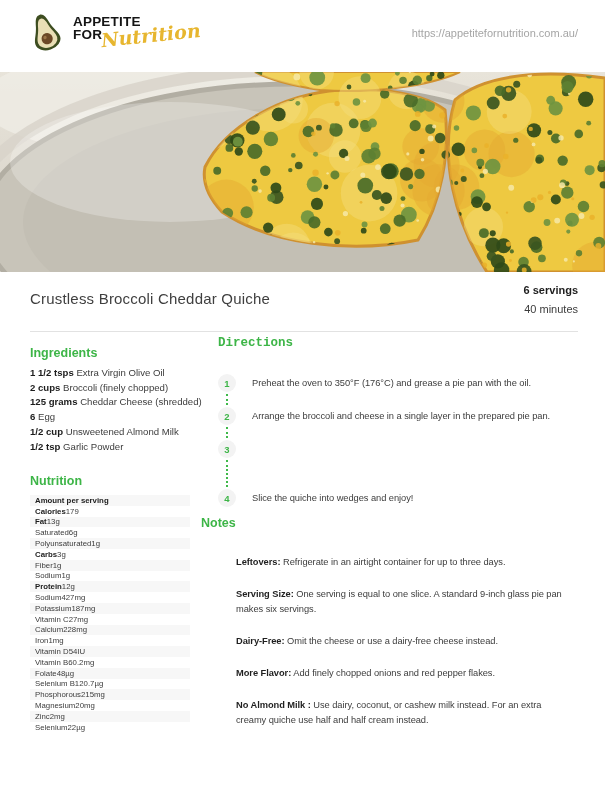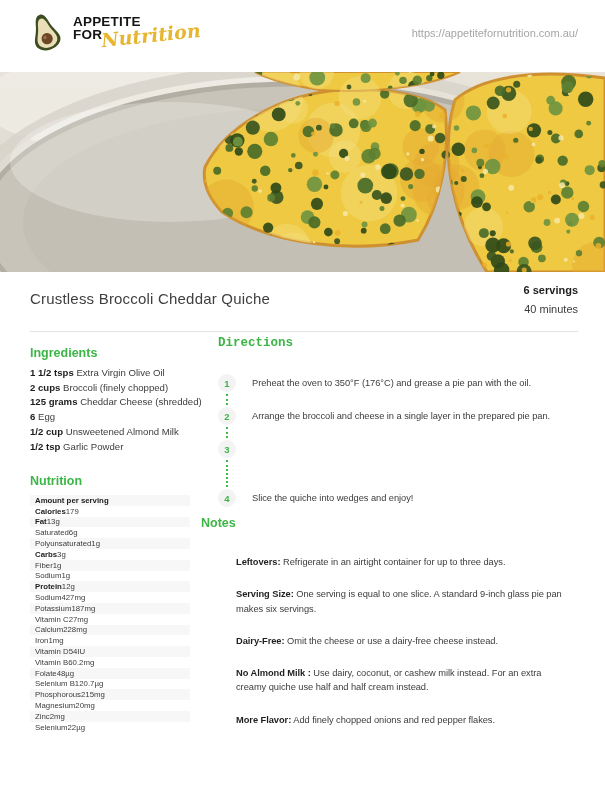--- a/index.html
+++ b/index.html
@@ -529,17 +529,17 @@
       <div class="conn" style="top: 28px; height: 11px;"></div>
       <div class="conn" style="top: 61px; height: 11px;"></div>
       <div class="conn" style="top: 94px; height: 27px;"></div>
     </div>
 
   <h2 class="green-head" style="left:201px;top:516px;">Notes</h2>
   <div id="notes-list">
       <p><b>Leftovers:</b> <span>Refrigerate in an airtight container for up to three days.</span></p>
       <p><b>Serving Size:</b> <span>One serving is equal to one slice. A standard 9-inch glass pie pan makes six servings.</span></p>
       <p><b>Dairy-Free:</b> <span>Omit the cheese or use a dairy-free cheese instead.</span></p>
+      <p><b>More Flavor:</b> <span>Add finely chopped onions and red pepper flakes.</span></p>
       <p><b>No Almond Milk :</b> <span>Use dairy, coconut, or cashew milk instead. For an extra creamy quiche use half and half cream instead.</span></p>
-      <p><b>More Flavor:</b> <span>Add finely chopped onions and red pepper flakes.</span></p>
     </div>
 
 </div>
 
 </body></html>

